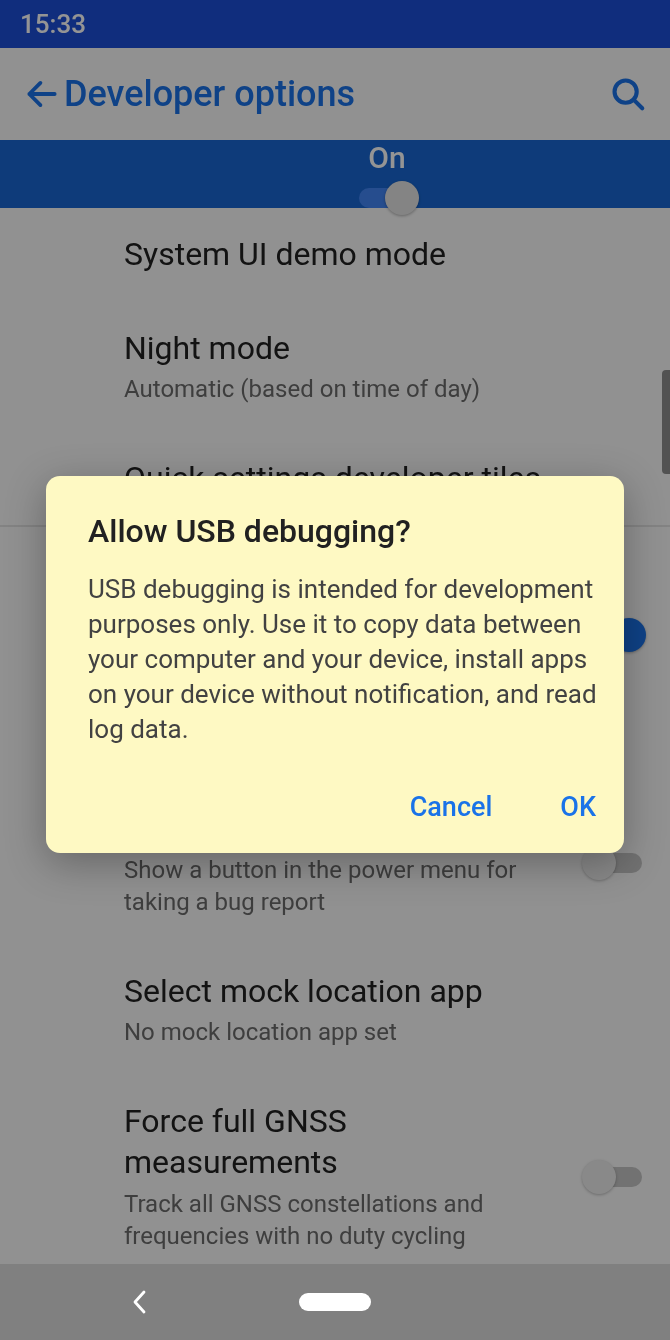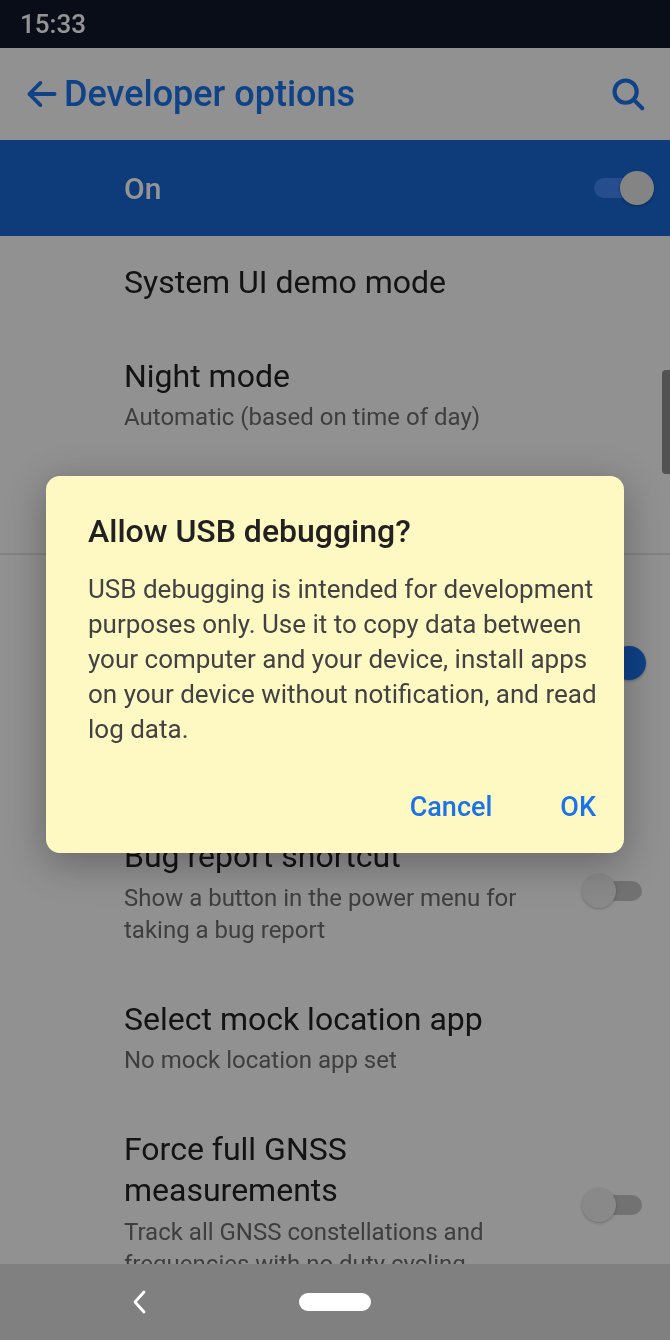--- a/index.html
+++ b/index.html
@@ -12,21 +12,21 @@
     body {
       width: 670px;
       height: 1340px;
       background: #fafafa;
       position: relative;
       overflow: hidden;
     }
     
     .status-bar {
       height: 48px;
-      background: #0f172a;
+      background: #1d4ed8;
       display: flex;
       align-items: center;
       justify-content: space-between;
       padding: 0 20px;
       color: #fff;
       font-size: 26px;
       font-weight: 500;
     }
     .status-right {
       display: flex;
@@ -58,27 +58,28 @@
     }
     .app-bar .search-btn {
       color: #1a73e8;
       display: flex;
       align-items: center;
       justify-content: center;
       width: 44px;
     }
     
     .master-toggle {
-      height: 96px;
+      height: 68px;
       background: #1967d2;
       display: flex;
       align-items: center;
       padding-left: 124px;
       padding-right: 20px;
       color: #fff;
+      flex-direction: column;
     }
     .master-toggle .label {
       font-size: 30px;
       font-weight: 500;
       flex: 1;
     }
     
     .switch {
       width: 56px;
       height: 20px;

